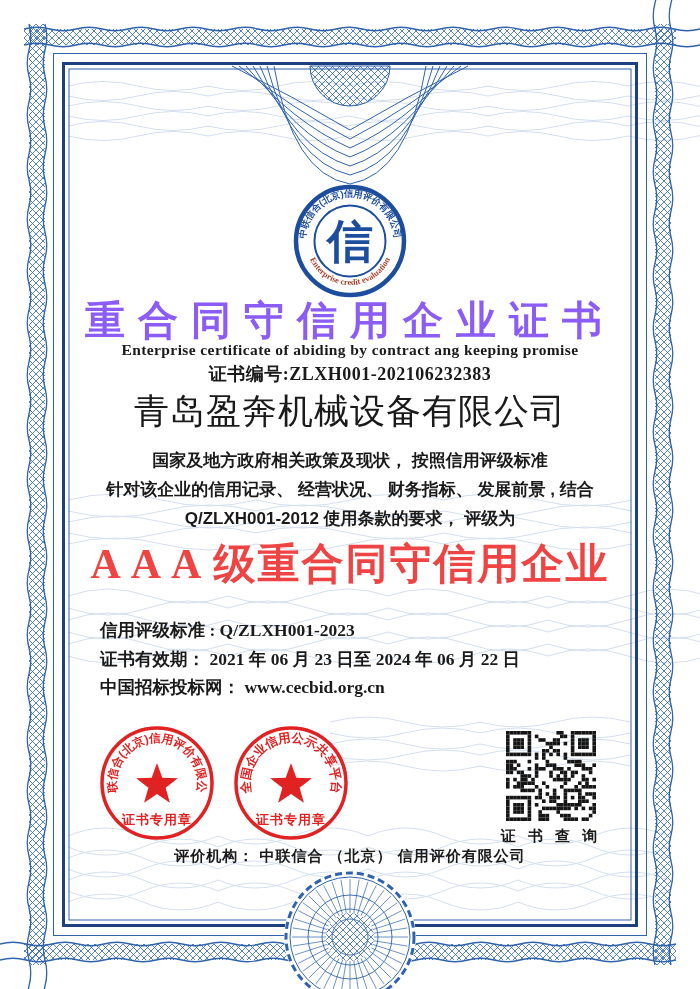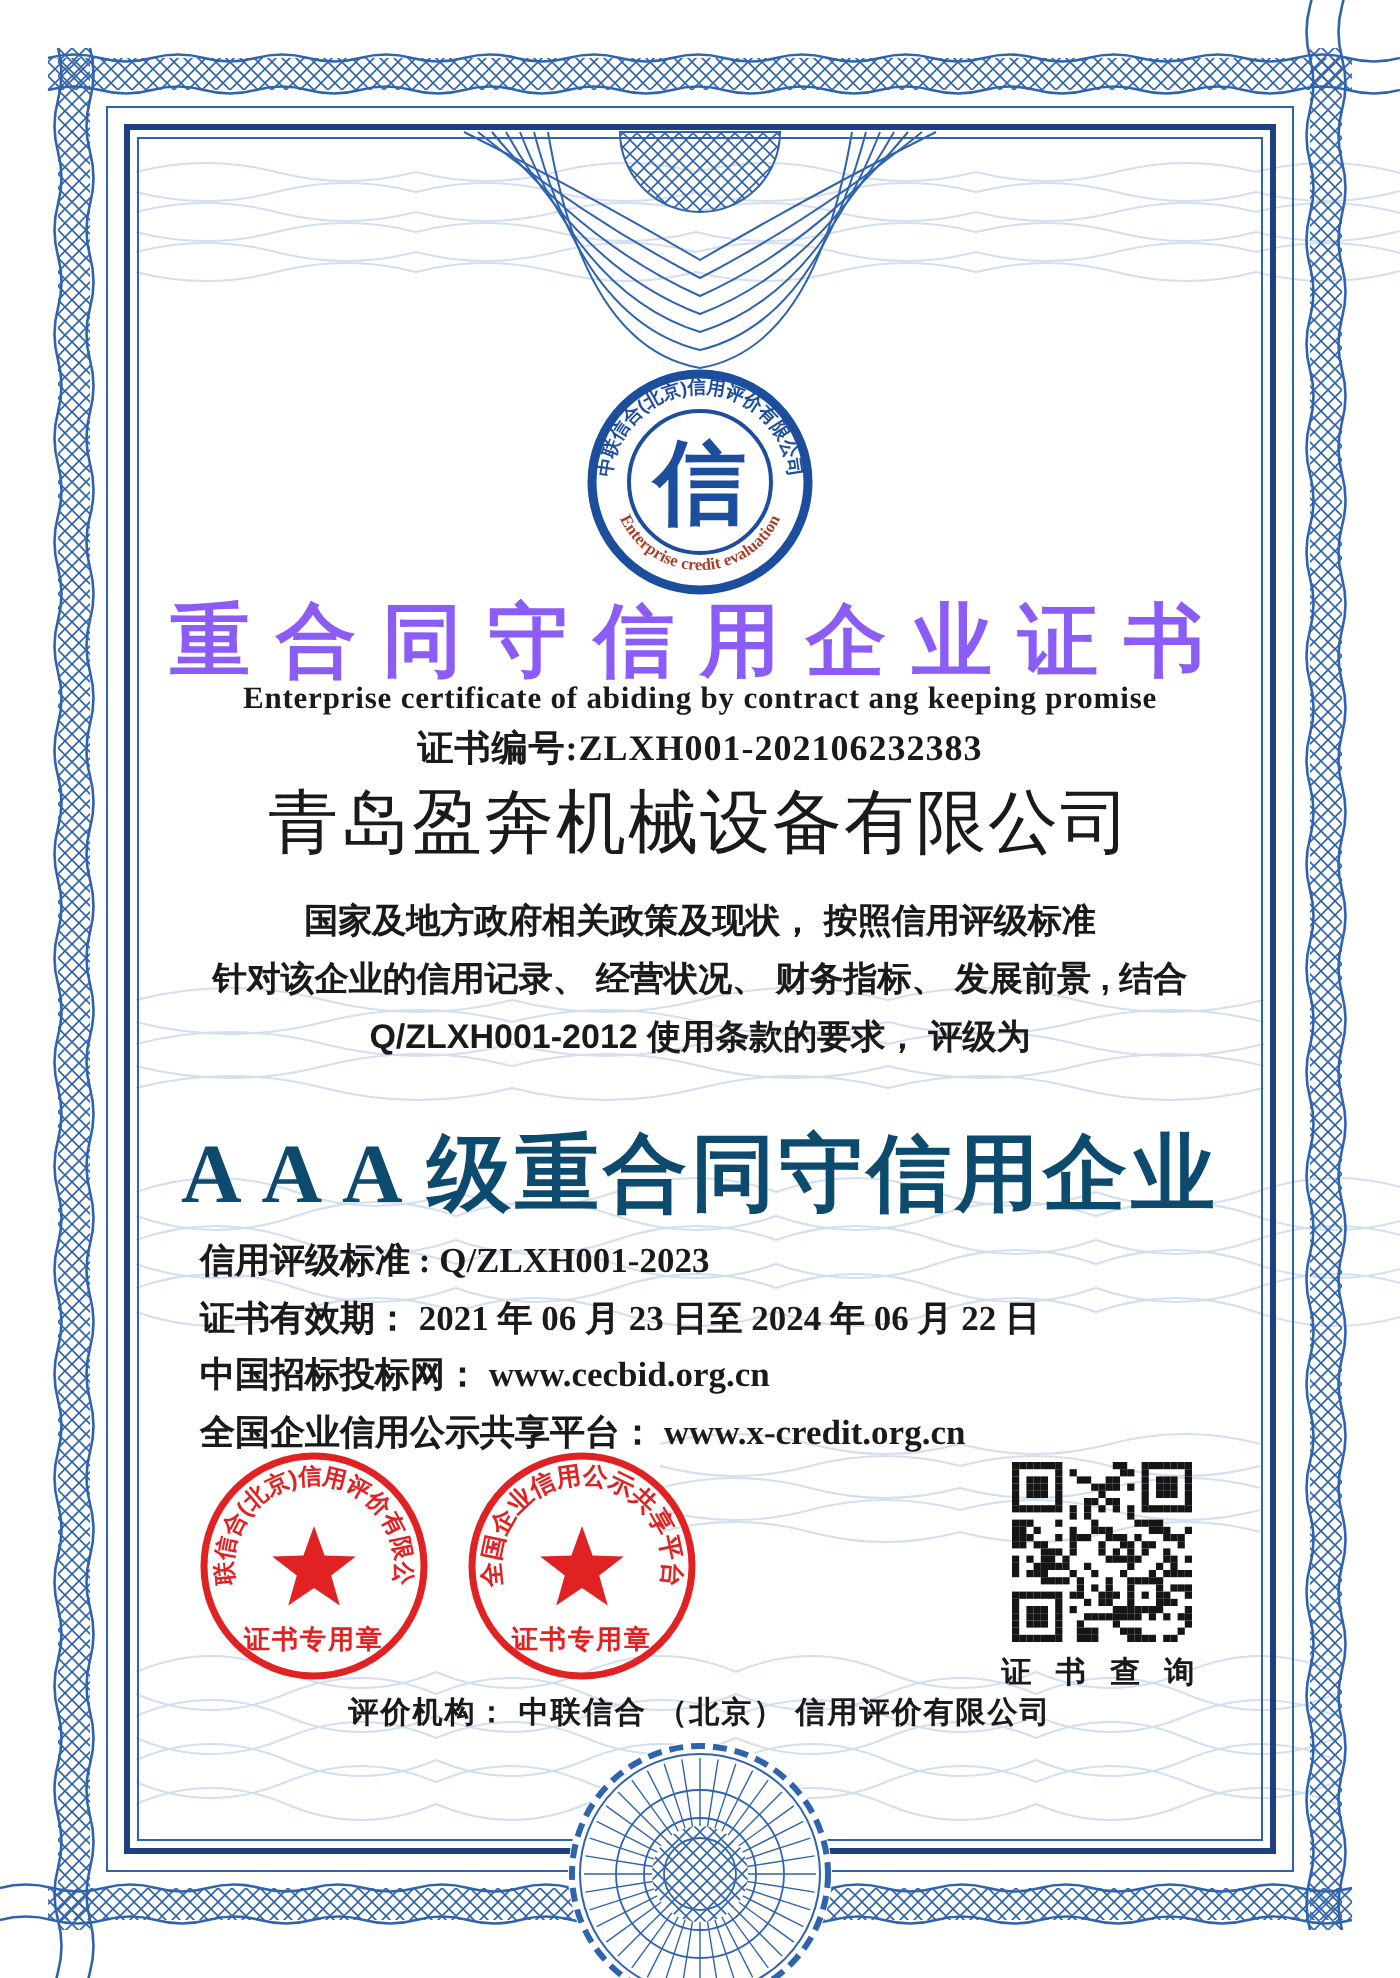--- a/index.html
+++ b/index.html
@@ -6,21 +6,21 @@
   .cert{position:relative;width:700px;height:989px;background:#ffffff;overflow:hidden;
         font-family:"Liberation Sans",sans-serif;color:#1a1a1a;}
   #deco{position:absolute;inset:0;z-index:1;}
   .layer{position:absolute;inset:0;z-index:2;}
   .abs{position:absolute;left:0;width:100%;text-align:center;}
   .title{top:293px;font-size:40px;font-weight:900;letter-spacing:13px;color:#8b5cf6;}
   .sub-en{top:341px;font-family:"Liberation Serif",serif;font-size:15.5px;font-weight:700;letter-spacing:.4px;}
   .certno{top:362px;font-family:"Liberation Serif",serif;font-size:18px;font-weight:700;letter-spacing:.5px;}
   .company{top:388px;font-size:35px;font-weight:400;letter-spacing:1px;}
   .body-par{top:446px;font-size:17px;font-weight:700;line-height:29px;}
-  .grade{top:559px;font-family:"Liberation Serif",serif;font-size:42px;font-weight:900;color:#0c4a6e;letter-spacing:2px;}
+  .grade{top:536px;font-family:"Liberation Serif",serif;font-size:42px;font-weight:900;color:#ef4444;letter-spacing:2px;}
   .info{position:absolute;left:100px;top:616px;z-index:2;font-family:"Liberation Serif",serif;
         font-size:17.5px;font-weight:700;line-height:28.5px;text-align:left;}
   .issuer{top:847px;font-size:15px;font-weight:700;letter-spacing:1px;}
   .seal-svg{position:absolute;z-index:3;}
   #seal-left{left:95px;top:721px;}
   #seal-right{left:229px;top:721px;}
   #logo{position:absolute;left:290px;top:181px;z-index:3;}
   #qr{position:absolute;left:506px;top:731px;z-index:3;}
   .qr-label{position:absolute;left:496px;top:827px;width:110px;z-index:3;text-align:center;
             font-size:15px;font-weight:700;letter-spacing:4px;}
@@ -185,21 +185,20 @@
     <div class="abs body-par">
       <div>国家及地方政府相关政策及现状， 按照信用评级标准</div>
       <div>针对该企业的信用记录、 经营状况、 财务指标、 发展前景 , 结合</div>
       <div>Q/ZLXH001-2012 使用条款的要求， 评级为</div>
     </div>
     <div class="abs grade">A A A 级重合同守信用企业</div>
     <div class="info">
       <div>信用评级标准 : Q/ZLXH001-2023</div>
       <div>证书有效期：  2021 年 06 月 23 日至 2024 年 06 月 22 日</div>
       <div>中国招标投标网：  www.cecbid.org.cn</div>
-      <div>全国企业信用公示共享平台：  www.x-credit.org.cn</div>
     </div>
     <div class="abs issuer">评价机构：  中联信合 （北京）  信用评价有限公司</div>
   </div>
 
   <svg id="seal-left" class="seal-svg" width="124" height="124" viewBox="0 0 124 124">
     <circle cx="62" cy="62" r="55" fill="none" stroke="#e02222" stroke-width="3.5"></circle>
     <defs>
         <path id="sealArcL" d="M23.5 76 A41 41 0 1 1 100.5 76" fill="none"></path>
       </defs>
     <text font-size="11.6" font-weight="700" fill="#e02222">

